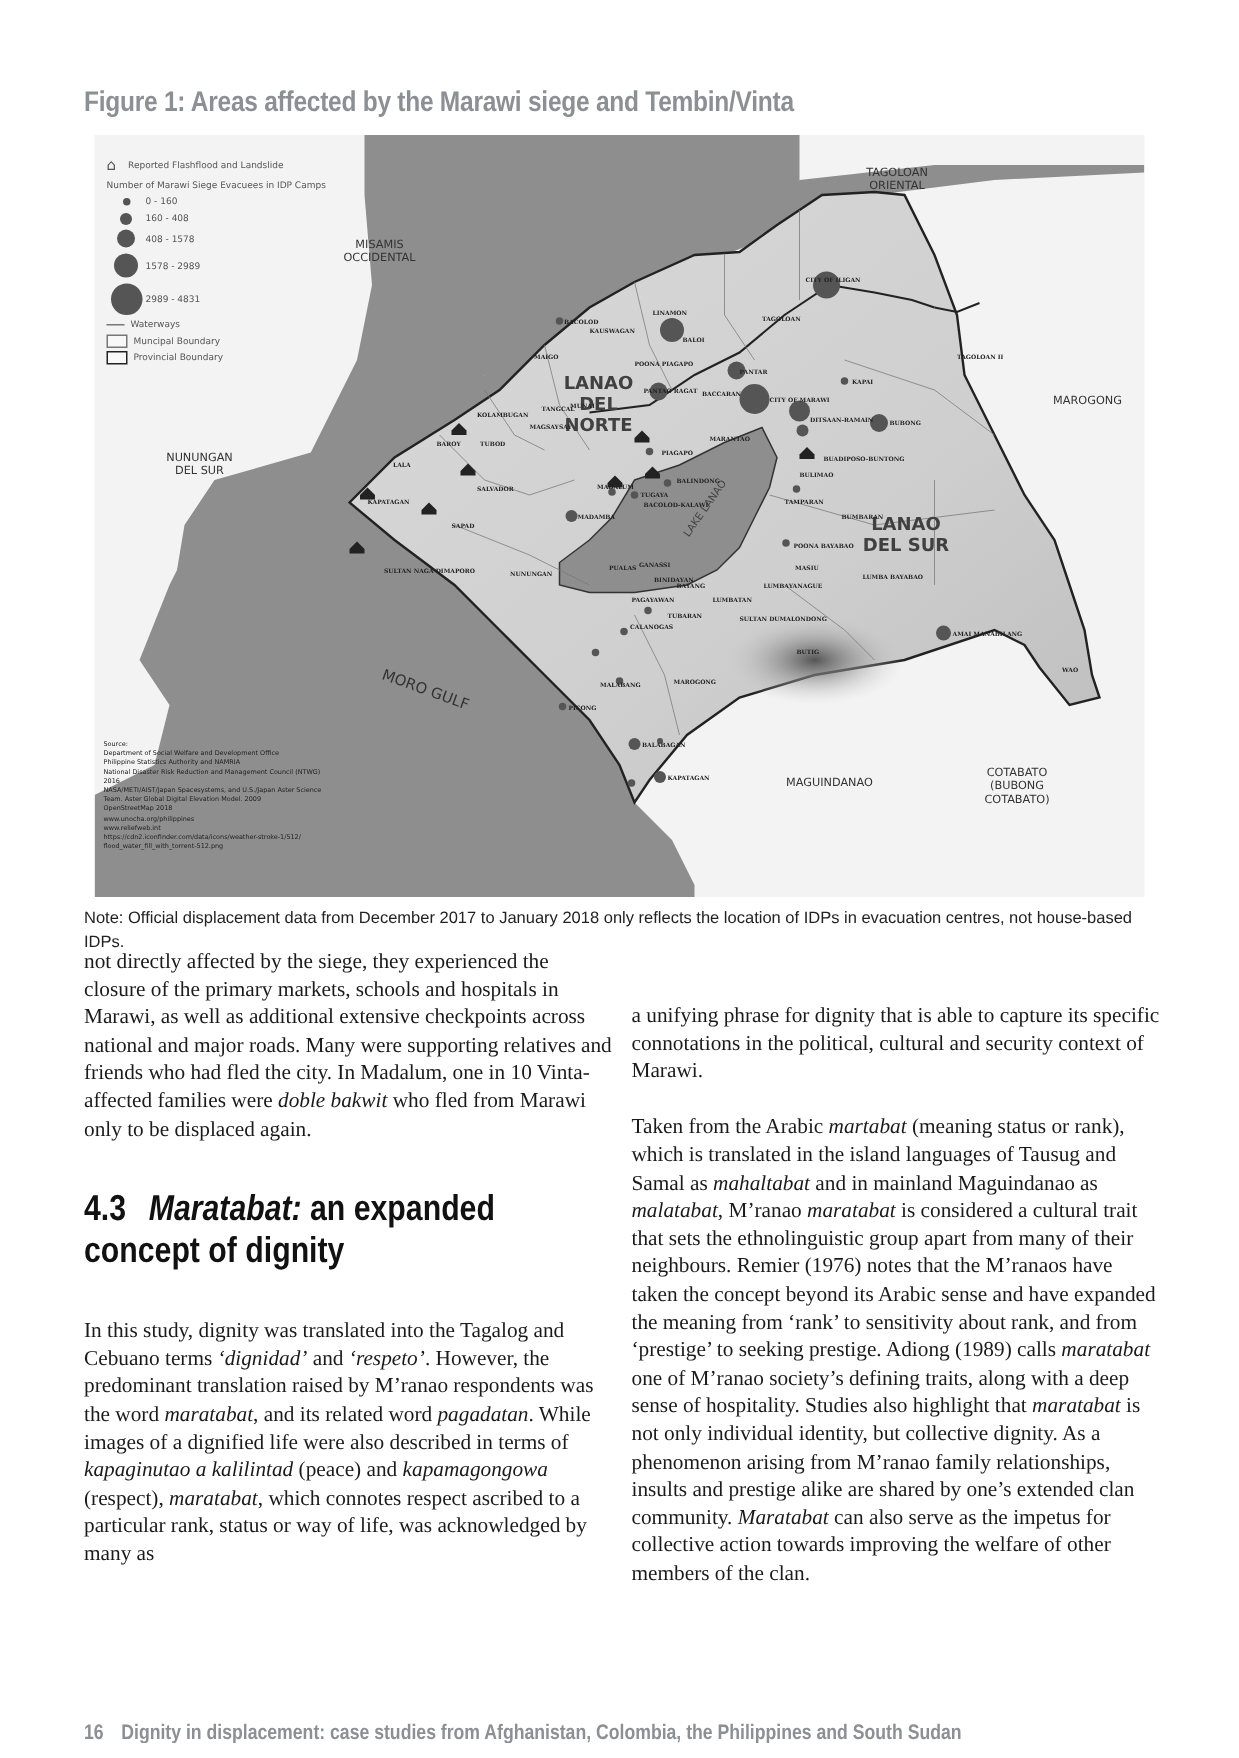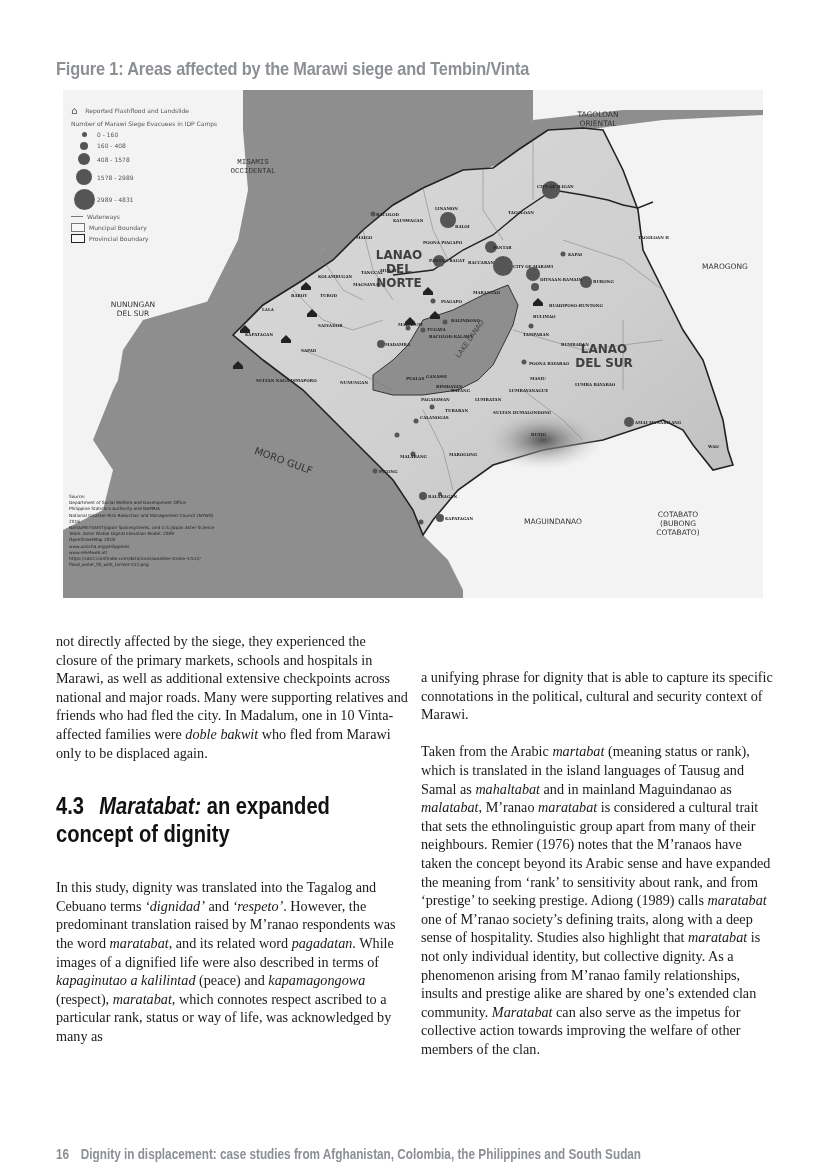--- a/index.html
+++ b/index.html
@@ -183,21 +183,21 @@
     <div class="row">
         <span class="sw"></span>
         <span>Muncipal Boundary</span>
       </div>
     <div class="row">
         <span class="sw prov"></span>
         <span>Provincial Boundary</span>
       </div>
   </div>
 
-  <div class="maplabel" style="left:160px;top:68px;width:60px;font-family:Liberation Mono, monospace;">MISAMIS OCCIDENTAL</div>
+  <div class="maplabel" style="left:160px;top:68px;width:60px;">MISAMIS OCCIDENTAL</div>
   <div class="maplabel" style="left:505px;top:20px;width:60px;">TAGOLOAN ORIENTAL</div>
   <div class="maplabel" style="left:632px;top:172px;width:60px;">MAROGONG</div>
   <div class="maplabel" style="left:40px;top:210px;width:60px;">NUNUNGAN DEL SUR</div>
   <div class="maplabel big" style="left:300px;top:158px;width:72px;">LANAO DEL NORTE</div>
   <div class="maplabel big" style="left:505px;top:252px;width:72px;">LANAO DEL SUR</div>
   <div class="maplabel" style="left:455px;top:427px;width:70px;">MAGUINDANAO</div>
   <div class="maplabel" style="left:585px;top:420px;width:60px;">COTABATO (BUBONG COTABATO)</div>
   <div class="gulf" style="left:190px;top:365px;">MORO GULF</div>
   <div class="lake" style="left:385px;top:245px;">LAKE LANAO</div>
 
@@ -272,20 +272,21 @@
     <div>Team. Aster Global Digital Elevation Model. 2009</div>
     <div>OpenStreetMap 2018</div>
     <div>www.unocha.org/philippines</div>
     <div>www.reliefweb.int</div>
     <div>https://cdn2.iconfinder.com/data/icons/weather-stroke-1/512/</div>
     <div>flood_water_fill_with_torrent-512.png</div>
   </div>
 </div>
 
 <div class="note">
+  <div>Note: Official displacement data from December 2017 to January 2018 only reflects the location of IDPs in evacuation centres, not house-based IDPs.</div>
 </div>
 
 <div class="col col1">
   <p><span>not directly affected by the siege, they experienced the closure of the primary markets, schools and hospitals in Marawi, as well as additional extensive checkpoints across national and major roads. Many were supporting relatives and friends who had fled the city. In Madalum, one in 10 Vinta-affected families were </span><i>doble bakwit</i><span> who fled from Marawi only to be displaced again.</span></p>
   <div class="h43">
     <span class="num">4.3</span><i>Maratabat:</i><span> an expanded concept of dignity</span>
   </div>
   <p><span>In this study, dignity was translated into the Tagalog and Cebuano terms </span><i>‘dignidad’</i><span> and </span><i>‘respeto’</i><span>. However, the predominant translation raised by M’ranao respondents was the word </span><i>maratabat</i><span>, and its related word </span><i>pagadatan</i><span>. While images of a dignified life were also described in terms of </span><i>kapaginutao a kalilintad</i><span> (peace) and </span><i>kapamagongowa</i><span> (respect), </span><i>maratabat</i><span>, which connotes respect ascribed to a particular rank, status or way of life, was acknowledged by many as</span></p>
 </div>
 

